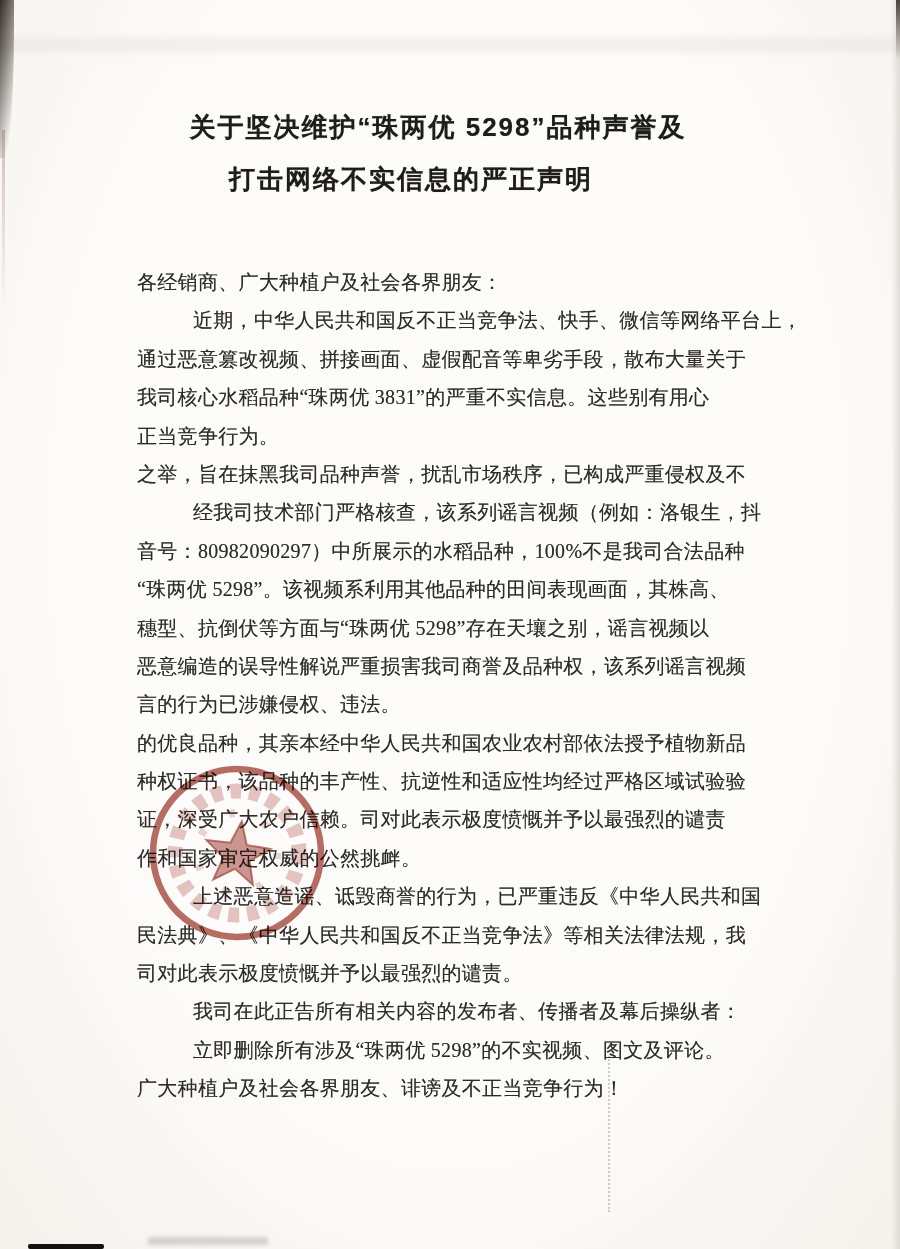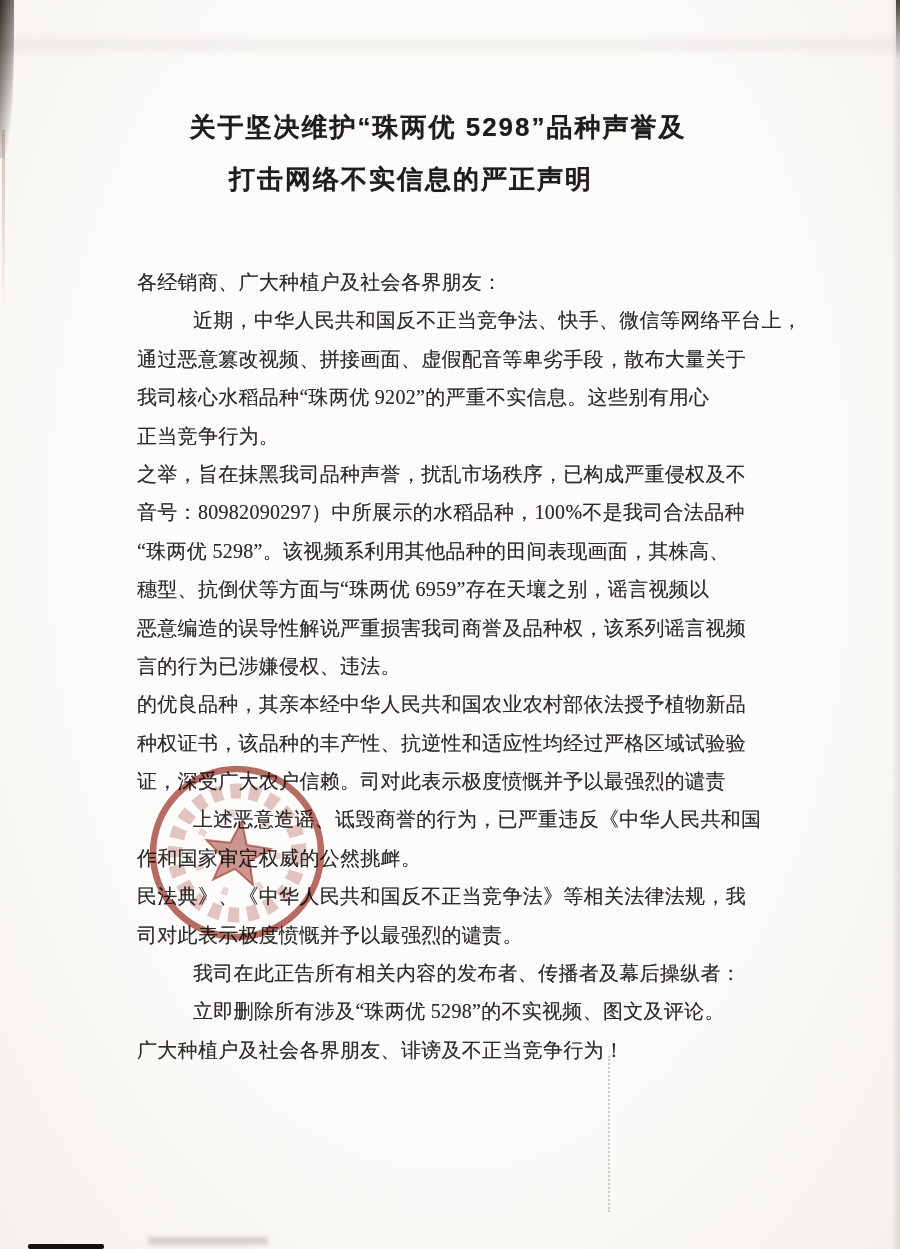--- a/index.html
+++ b/index.html
@@ -92,33 +92,34 @@
 
   <div class="title-block">
     <div class="title-line l1">关于坚决维护“珠两优 5298”品种声誉及</div>
     <div class="title-line l2">打击网络不实信息的严正声明</div>
   </div>
 
   <div class="body-text">
     <div class="line">各经销商、广大种植户及社会各界朋友：</div>
     <div class="line indent">近期，中华人民共和国反不正当竞争法、快手、微信等网络平台上，</div>
     <div class="line">通过恶意篡改视频、拼接画面、虚假配音等卑劣手段，散布大量关于</div>
-    <div class="line">我司核心水稻品种“珠两优 9202”的严重不实信息。这些别有用心</div>
+    <div class="line">我司核心水稻品种“珠两优 3831”的严重不实信息。这些别有用心</div>
     <div class="line">正当竞争行为。</div>
     <div class="line">之举，旨在抹黑我司品种声誉，扰乱市场秩序，已构成严重侵权及不</div>
+    <div class="line indent">经我司技术部门严格核查，该系列谣言视频（例如：洛银生，抖</div>
     <div class="line">音号：80982090297）中所展示的水稻品种，100%不是我司合法品种</div>
     <div class="line">“珠两优 5298”。该视频系利用其他品种的田间表现画面，其株高、</div>
-    <div class="line">穗型、抗倒伏等方面与“珠两优 6959”存在天壤之别，谣言视频以</div>
+    <div class="line">穗型、抗倒伏等方面与“珠两优 5298”存在天壤之别，谣言视频以</div>
     <div class="line">恶意编造的误导性解说严重损害我司商誉及品种权，该系列谣言视频</div>
     <div class="line">言的行为已涉嫌侵权、违法。</div>
     <div class="line">的优良品种，其亲本经中华人民共和国农业农村部依法授予植物新品</div>
     <div class="line">种权证书，该品种的丰产性、抗逆性和适应性均经过严格区域试验验</div>
     <div class="line">证，深受广大农户信赖。司对此表示极度愤慨并予以最强烈的谴责</div>
+    <div class="line">作和国家审定权威的公然挑衅。</div>
     <div class="line indent">上述恶意造谣、诋毁商誉的行为，已严重违反《中华人民共和国</div>
-    <div class="line">作和国家审定权威的公然挑衅。</div>
     <div class="line">民法典》、《中华人民共和国反不正当竞争法》等相关法律法规，我</div>
     <div class="line">司对此表示极度愤慨并予以最强烈的谴责。</div>
     <div class="line indent">我司在此正告所有相关内容的发布者、传播者及幕后操纵者：</div>
     <div class="line indent">立即删除所有涉及“珠两优 5298”的不实视频、图文及评论。</div>
     <div class="line">广大种植户及社会各界朋友、诽谤及不正当竞争行为！</div>
   </div>
 
   <svg class="seal" viewBox="0 0 180 180" xmlns="http://www.w3.org/2000/svg">
     <circle cx="90" cy="90" r="84" fill="none" stroke-width="6.5" opacity="0.78" stroke="#9c3327"></circle>
     <circle cx="90" cy="90" r="62" fill="none" stroke-width="15" stroke-dasharray="11 8" opacity="0.30" stroke="#9c3327"></circle>

